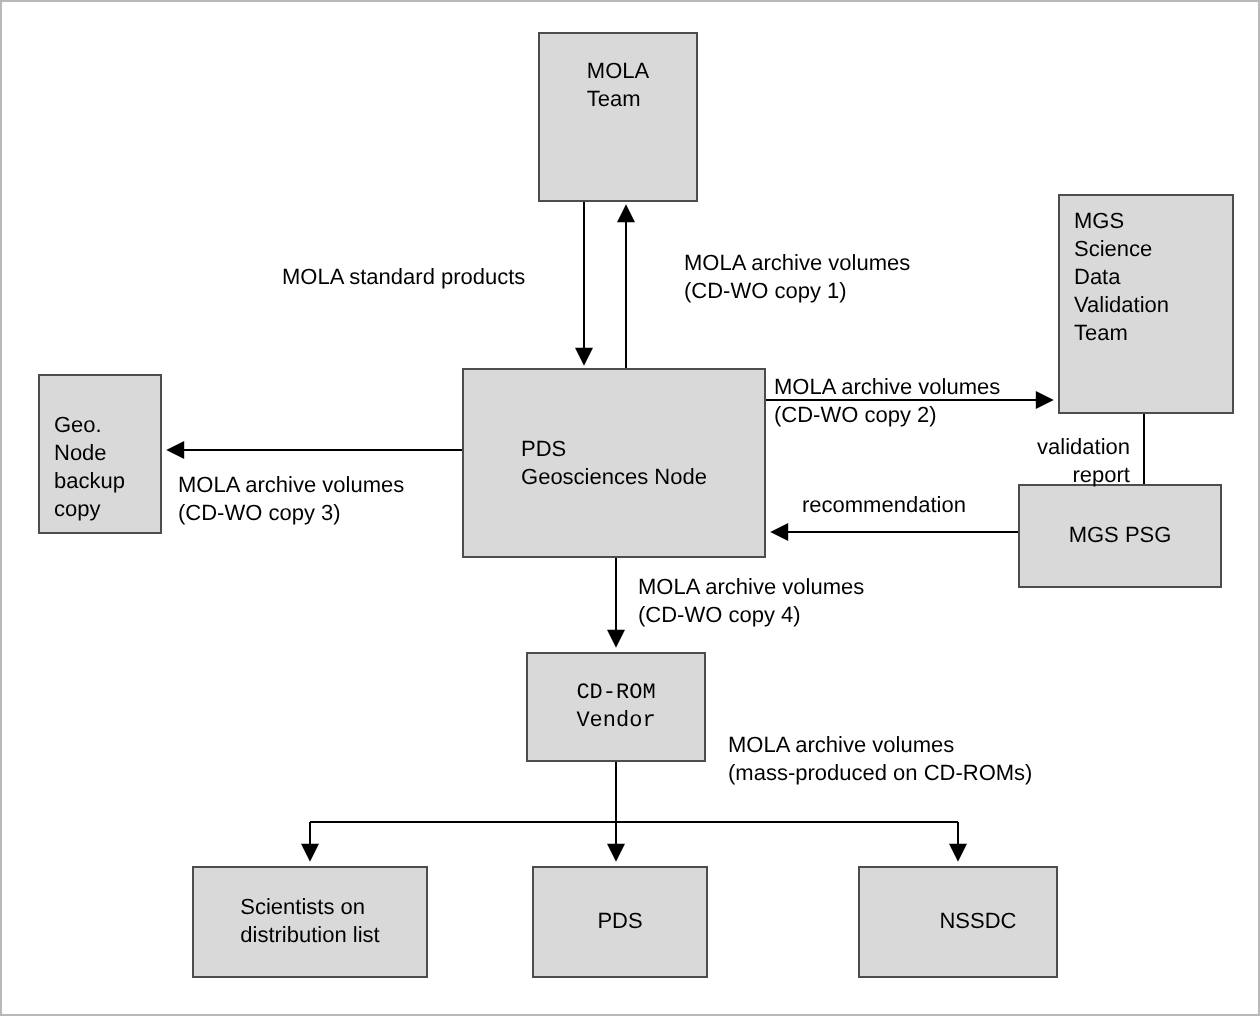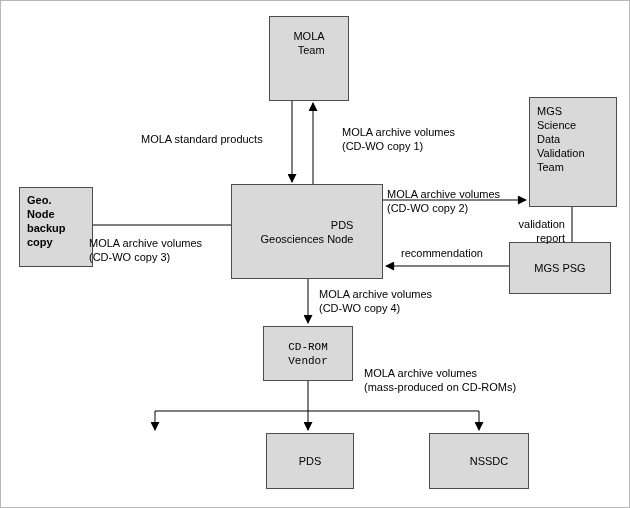--- a/index.html
+++ b/index.html
@@ -22,21 +22,21 @@
     position: absolute;
     box-sizing: border-box;
     background: #d9d9d9;
     border: 1px solid #4d4d4d;
     color: #000;
     font-size: 11px;
     line-height: 14px;
     display: flex;
     align-items: center;
     justify-content: center;
-    text-align: right;
+    text-align: left;
     white-space: pre-line;
   }
   .node.align-left {
     justify-content: flex-start;
     text-align: left;
     padding-left: 7px;
   }
   .node.align-top {
     align-items: flex-start;
   }
@@ -81,41 +81,45 @@
   </div>
 
   <div class="node align-left align-top" style="left:528px; top:96px; width:88px; height:110px; padding-top:6px;">
     <span>MGS
 Science
 Data
 Validation
 Team</span>
   </div>
 
-  <div class="node align-left align-top" style="left:18px; top:186px; width:74px; height:80px; padding-top:5px;font-weight:bold;">
+  <div class="node align-left align-top" style="left:18px; top:186px; width:62px; height:80px; padding-top:18px;">
     <span>Geo.
 Node
 backup
 copy</span>
   </div>
 
   <div class="node" style="left:230px; top:183px; width:152px; height:95px;">
     <span>PDS
 Geosciences Node</span>
   </div>
 
   <div class="node" style="left:508px; top:241px; width:102px; height:52px;">
     <span>MGS PSG</span>
   </div>
 
   <div class="node" style="left:262px; top:325px; width:90px; height:55px;font-family:Liberation Mono, monospace;">
     <span>CD-ROM
 Vendor</span>
   </div>
 
+  <div class="node" style="left:95px; top:432px; width:118px; height:56px;">
+    <span>Scientists on
+distribution list</span>
+  </div>
 
   <div class="node" style="left:265px; top:432px; width:88px; height:56px;">
     <span>PDS</span>
   </div>
 
   <div class="node" style="left:428px; top:432px; width:100px; height:56px;padding-left:20px;">
     <span>NSSDC</span>
   </div>
 
   <div class="label" style="left:140px; top:131px;">MOLA standard products</div>

